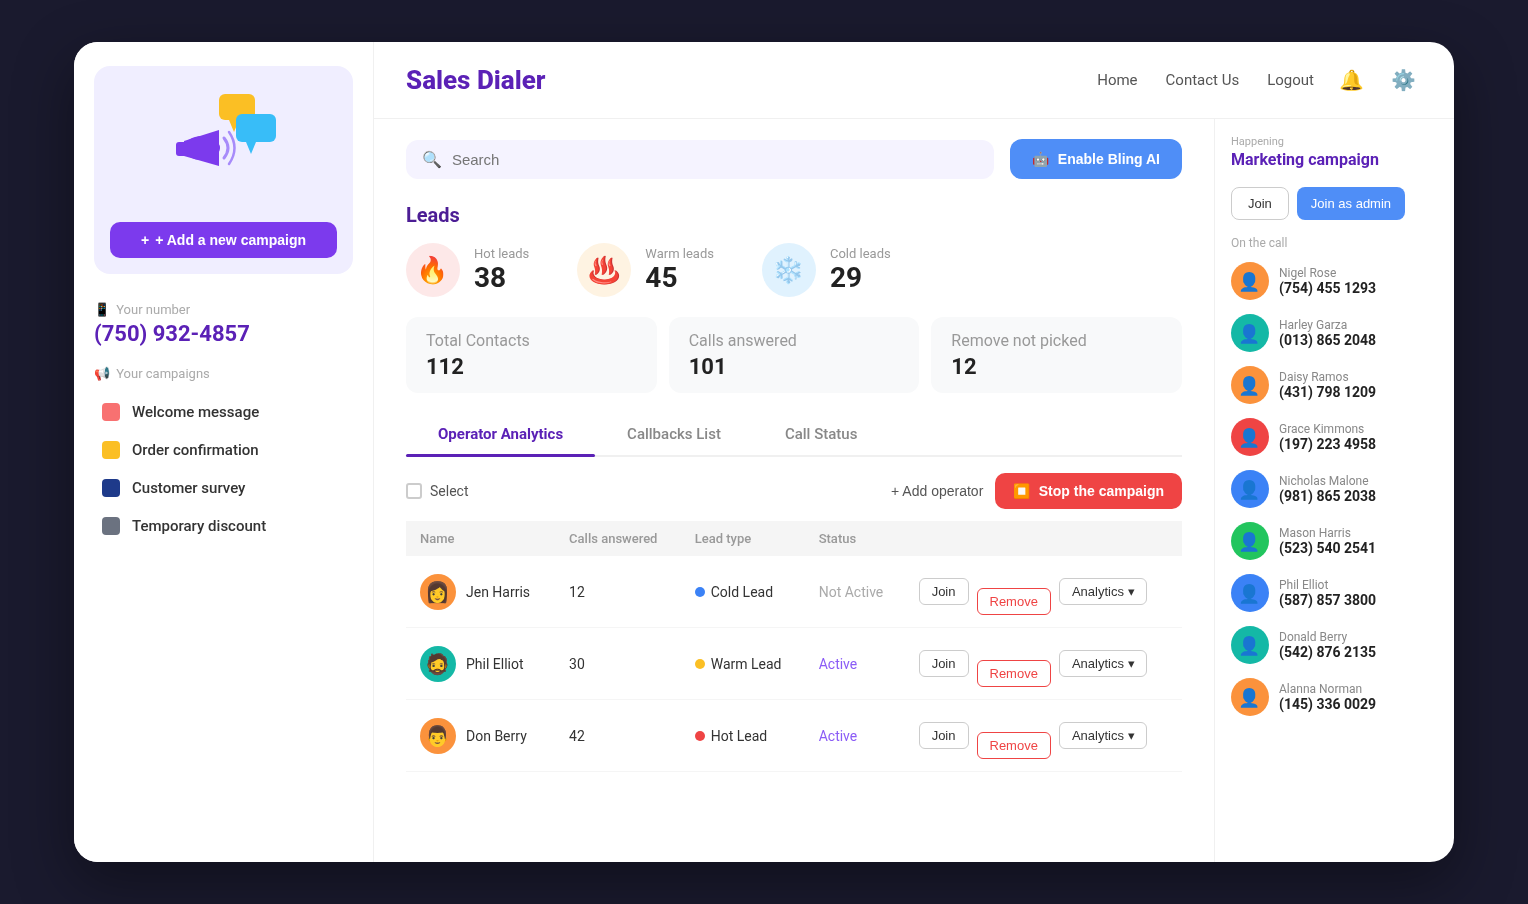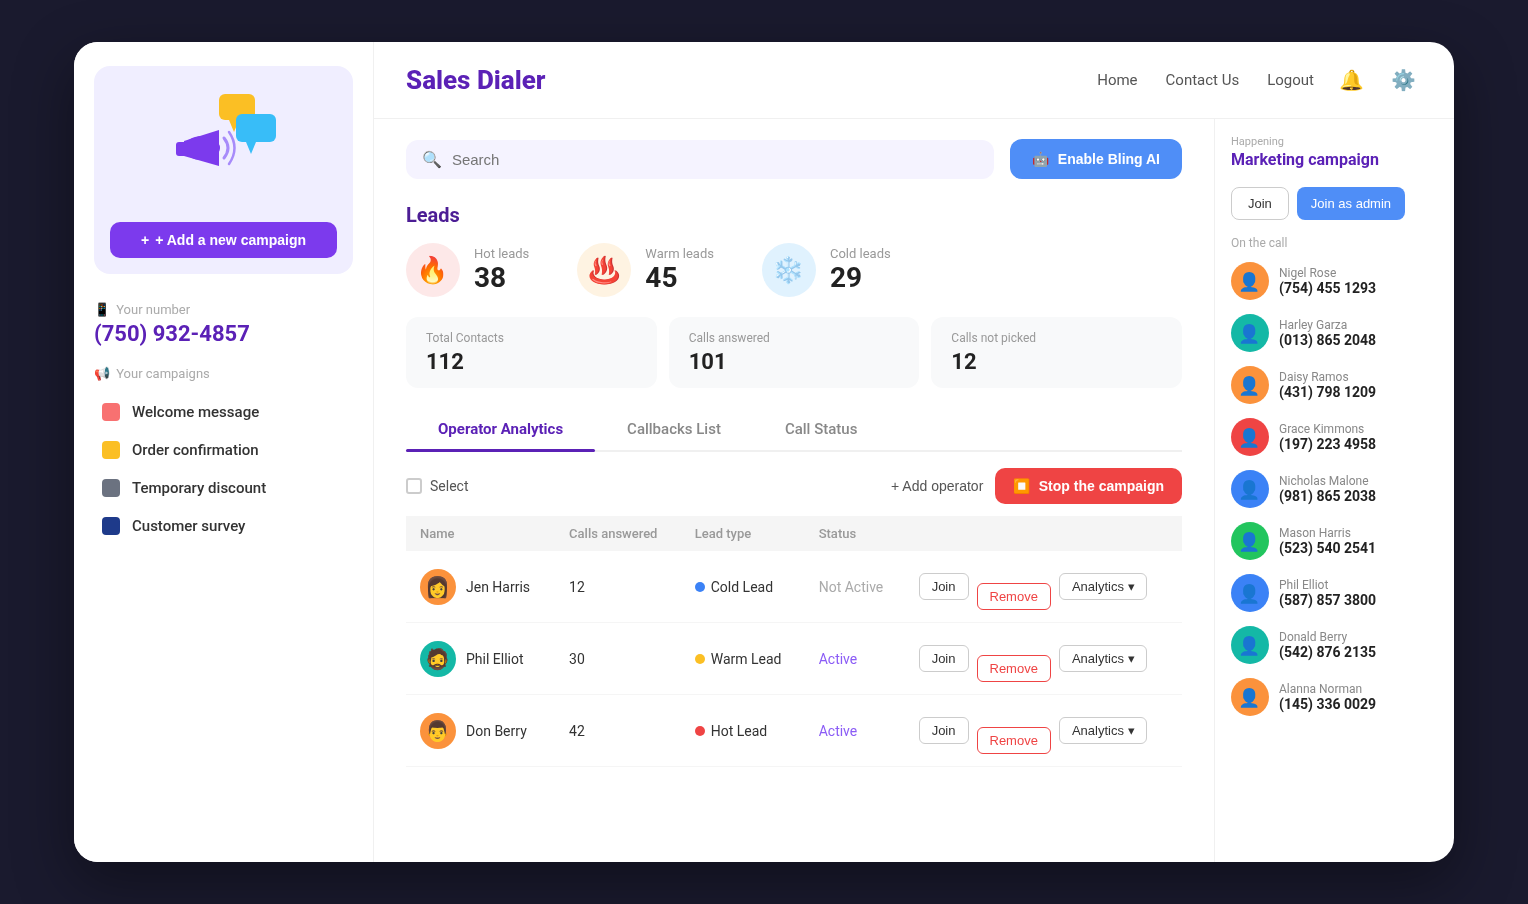--- a/index.html
+++ b/index.html
@@ -244,21 +244,21 @@
       gap: 12px;
       margin-bottom: 20px;
     }
     .stat-card {
       background: #f8f9fa;
       border-radius: 12px;
       padding: 14px 20px;
       flex: 1;
     }
     .stat-label {
-      font-size: 12px;
+      font-size: 16px;
       color: #999;
       margin-bottom: 4px;
     }
     .stat-value {
       font-size: 22px;
       font-weight: 700;
       color: #222;
     }
     
     .tabs-row {
@@ -548,26 +548,26 @@
 
     <div class="campaign-item">
     <div class="campaign-dot" style="background:#f87171"></div>
     <span>Welcome message</span>
   </div>
         <div class="campaign-item">
     <div class="campaign-dot" style="background:#fbbf24"></div>
     <span>Order confirmation</span>
   </div>
         <div class="campaign-item">
+    <div class="campaign-dot" style="background:#1e3a8a"></div>
+    <span>Customer survey</span>
+  </div>
+        <div class="campaign-item">
     <div class="campaign-dot" style="background:#6b7280"></div>
     <span>Temporary discount</span>
-  </div>
-        <div class="campaign-item">
-    <div class="campaign-dot" style="background:#1e3a8a"></div>
-    <span>Customer survey</span>
   </div>
       </div>
   </div>
 
   <div class="main-content">
 
     <div class="header">
       <div class="app-title">Sales Dialer</div>
       <div class="nav-links">
         <span class="nav-link">Home</span>
@@ -630,21 +630,21 @@
         <div class="stats-row" id="stats-row">
             <div class="stat-card">
               <div class="stat-label">Total Contacts</div>
               <div class="stat-value">112</div>
             </div>
             <div class="stat-card">
               <div class="stat-label">Calls answered</div>
               <div class="stat-value">101</div>
             </div>
             <div class="stat-card">
-              <div class="stat-label">Calls not picked</div>
+              <div class="stat-label">Remove not picked</div>
               <div class="stat-value">12</div>
             </div>
           </div>
 
         <div class="tabs-row" id="tabs-row">
             <div class="tab active">Operator Analytics</div>
             <div class="tab">Callbacks List</div>
             <div class="tab">Call Status</div>
           </div>
 

